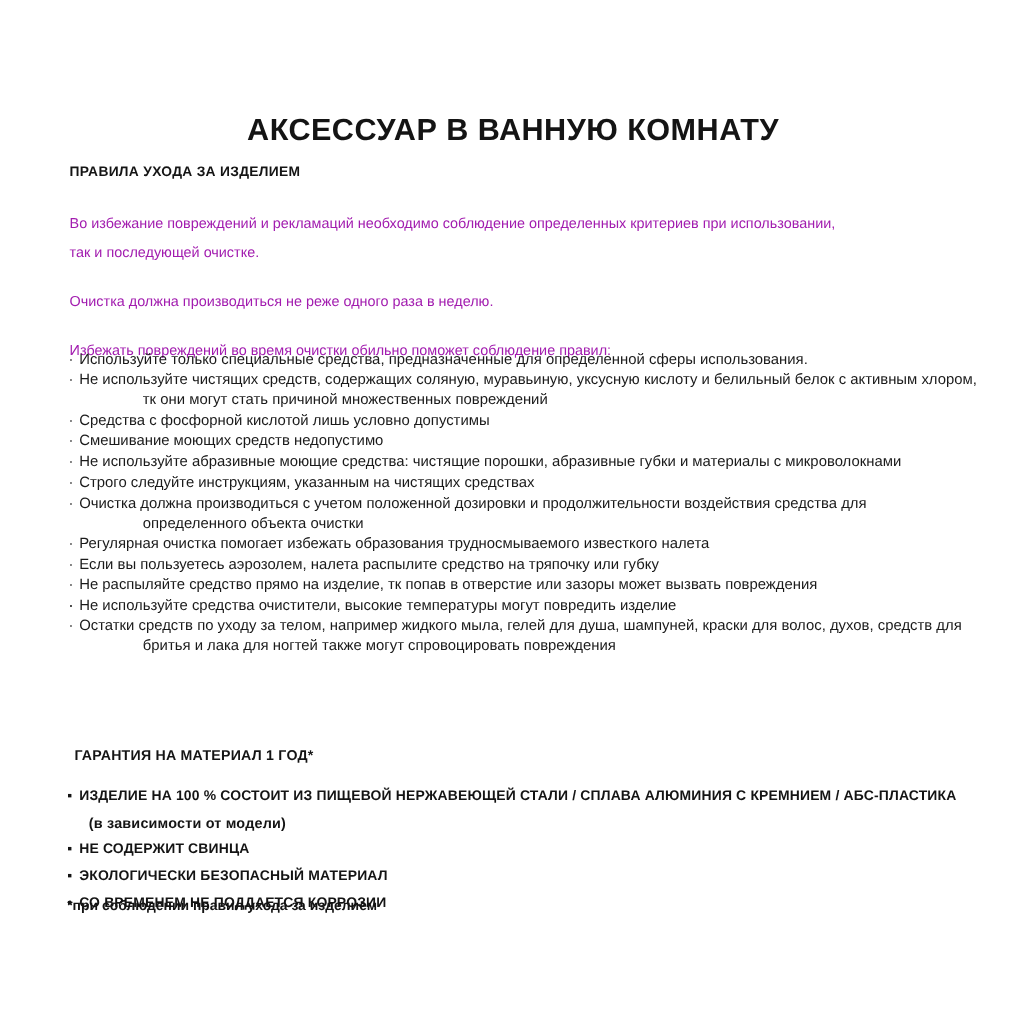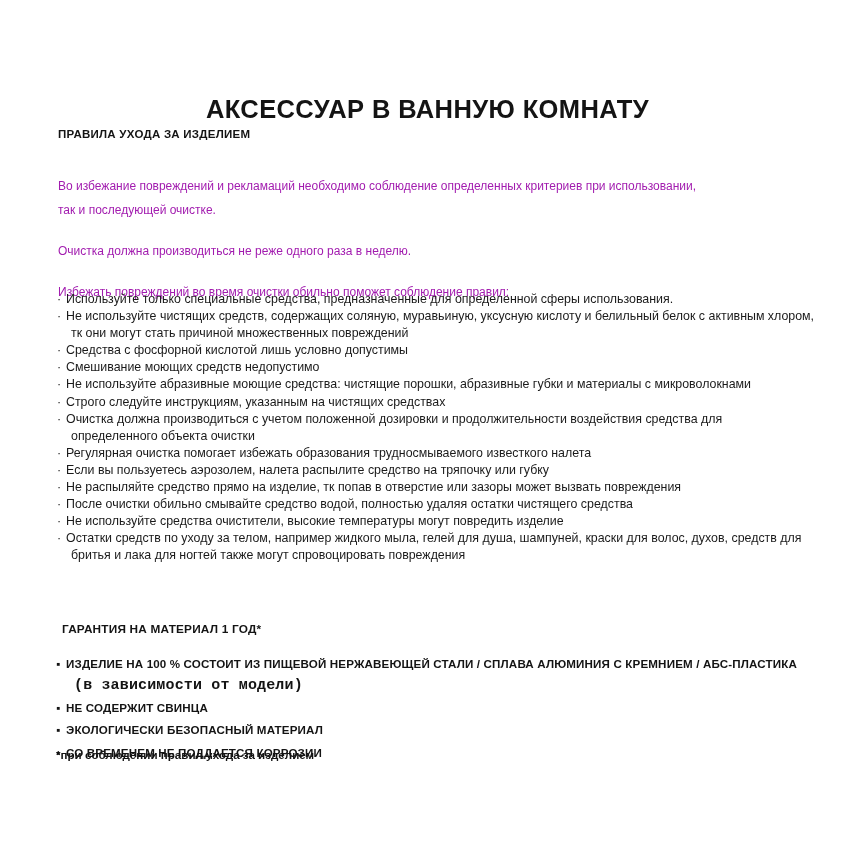--- a/index.html
+++ b/index.html
@@ -34,21 +34,21 @@
     font-size: 25.5px;
     font-weight: bold;
     letter-spacing: 0.4px;
     color: #141414;
     line-height: 1.1;
   }
 
   
   .care-heading {
     position: absolute;
-    top: 128px;
+    top: 138px;
     left: 58px;
     font-size: 11.5px;
     font-weight: bold;
     letter-spacing: 0.25px;
     color: #141414;
   }
 
   
   .intro-block {
     position: absolute;
@@ -88,20 +88,21 @@
     left: 0;
     top: 0;
     font-size: 12.4px;
     line-height: 17.1px;
     color: #1a1a1a;
   }
   .rule-item .cont {
     display: block;
     padding-left: 5px;
     white-space: nowrap;
+    margin-left: 48px;
   }
 
   
   .warranty-heading {
     position: absolute;
     top: 622px;
     left: 62px;
     font-size: 11.8px;
     font-weight: bold;
     letter-spacing: 0.2px;
@@ -128,25 +129,24 @@
     position: absolute;
     left: 0;
     top: 0;
     font-size: 11.6px;
     line-height: 22.2px;
     color: #141414;
   }
   .warranty-item .sub {
     display: block;
     padding-left: 8px;
-    font-size: 15px;
+    font-size: 12px;
     font-weight: bold;
     line-height: 22px;
     white-space: nowrap;
-    font-family: Liberation Mono, monospace;
   }
 
   .warranty-footnote {
     position: absolute;
     top: 747px;
     left: 56px;
     font-size: 11.6px;
     font-weight: bold;
     line-height: 16px;
     color: #141414;
@@ -174,21 +174,21 @@
       <div class="rule-item"><span class="dot">·</span><span>Используйте только специальные средства, предназначенные для определенной сферы использования.</span></div>
       <div class="rule-item"><span class="dot">·</span><span>Не используйте чистящих средств, содержащих соляную, муравьиную, уксусную кислоту и белильный белок с активным хлором,</span><span class="cont">тк они могут стать причиной множественных повреждений</span></div>
       <div class="rule-item"><span class="dot">·</span><span>Средства с фосфорной кислотой лишь условно допустимы</span></div>
       <div class="rule-item"><span class="dot">·</span><span>Смешивание моющих средств недопустимо</span></div>
       <div class="rule-item"><span class="dot">·</span><span>Не используйте абразивные моющие средства: чистящие порошки, абразивные губки и материалы с микроволокнами</span></div>
       <div class="rule-item"><span class="dot">·</span><span>Строго следуйте инструкциям, указанным на чистящих средствах</span></div>
       <div class="rule-item"><span class="dot">·</span><span>Очистка должна производиться с учетом положенной дозировки и продолжительности воздействия средства для</span><span class="cont">определенного объекта очистки</span></div>
       <div class="rule-item"><span class="dot">·</span><span>Регулярная очистка помогает избежать образования трудносмываемого известкого налета</span></div>
       <div class="rule-item"><span class="dot">·</span><span>Если вы пользуетесь аэрозолем, налета распылите средство на тряпочку или губку</span></div>
       <div class="rule-item"><span class="dot">·</span><span>Не распыляйте средство прямо на изделие, тк попав в отверстие или зазоры может вызвать повреждения</span></div>
-      <div class="rule-item"><span class="dot">·</span><span>После очистки обильно смывайте средство водой, полностью удаляя остатки чистящего средства</span></div>
+      <div class="rule-item"><span class="dot">·</span></div>
       <div class="rule-item"><span class="dot">·</span><span>Не используйте средства очистители, высокие температуры могут повредить изделие</span></div>
       <div class="rule-item"><span class="dot">·</span><span>Остатки средств по уходу за телом, например жидкого мыла, гелей для душа, шампуней, краски для волос, духов, средств для</span><span class="cont">бритья и лака для ногтей также могут спровоцировать повреждения</span></div>
     </div>
 
   <div class="warranty-heading">ГАРАНТИЯ НА МАТЕРИАЛ 1 ГОД*</div>
 
   <div class="warranty-list" id="warranty-list">
       <div class="warranty-item"><span class="sq">▪</span><span>ИЗДЕЛИЕ НА 100 % СОСТОИТ ИЗ ПИЩЕВОЙ НЕРЖАВЕЮЩЕЙ СТАЛИ / СПЛАВА АЛЮМИНИЯ С КРЕМНИЕМ / АБС-ПЛАСТИКА</span><span class="sub">(в зависимости от модели)</span></div>
       <div class="warranty-item"><span class="sq">▪</span><span>НЕ СОДЕРЖИТ СВИНЦА</span></div>
       <div class="warranty-item"><span class="sq">▪</span><span>ЭКОЛОГИЧЕСКИ БЕЗОПАСНЫЙ МАТЕРИАЛ</span></div>

